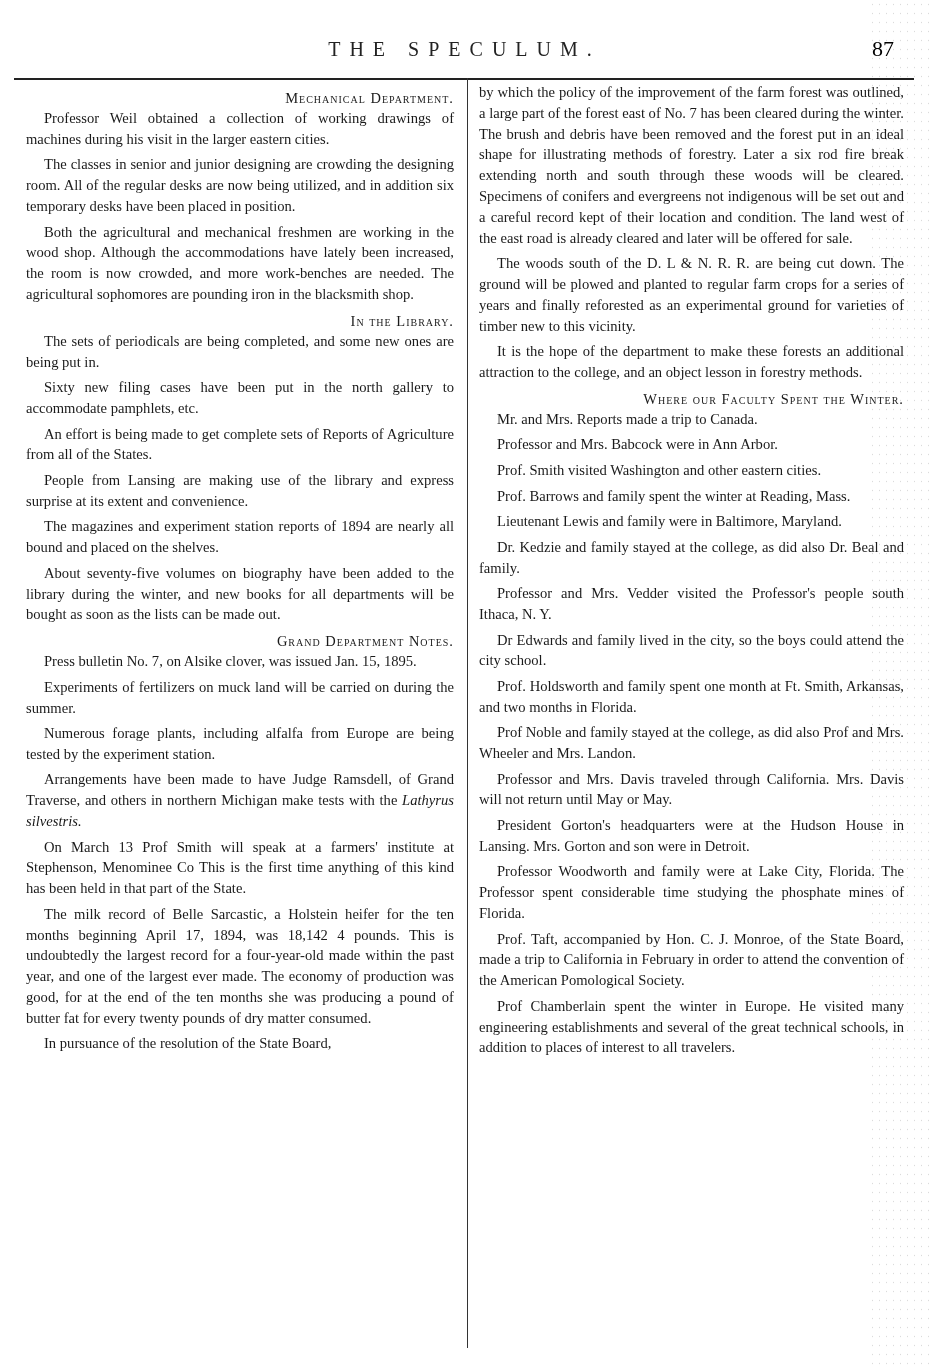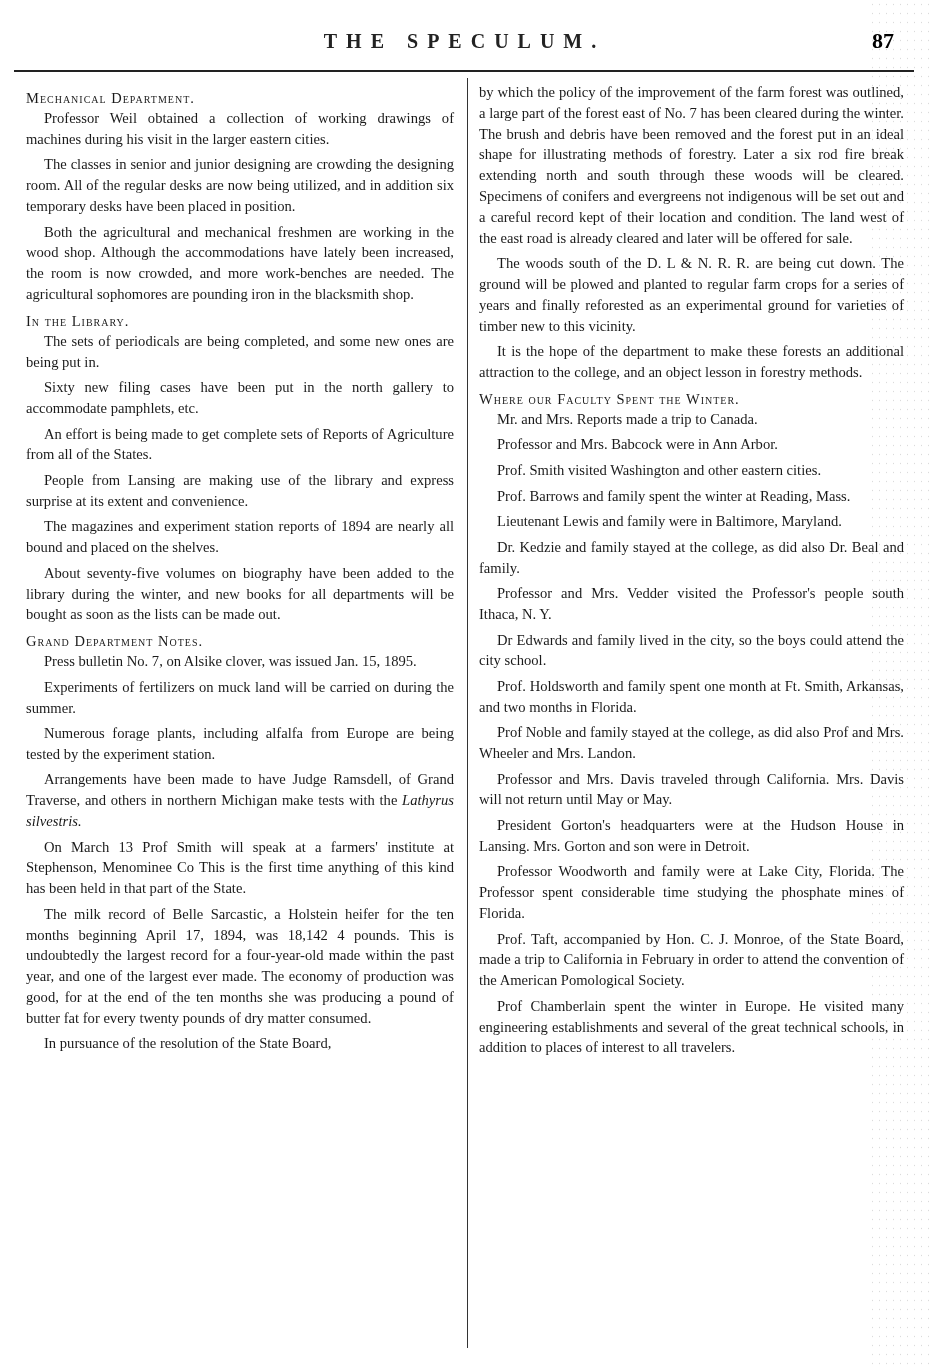--- a/index.html
+++ b/index.html
@@ -2,21 +2,21 @@
 <html><head>
 <meta charset="utf-8">
 <style>
   html, body { margin: 0; padding: 0; background: #ffffff; }
   body {
     width: 929px; height: 1368px; position: relative; overflow: hidden;
     font-family: "DejaVu Serif", "Liberation Serif", serif;
     color: #1a1a1a;
   }
   .masthead {
-    position: absolute; left: 0; top: 0; width: 929px; height: 82px; font-weight: bold;
+    position: absolute; left: 0; top: 8px; width: 929px; height: 82px;
   }
   .masthead-title {
     position: absolute; left: 0; width: 929px; top: 30px; text-align: center;
     font-size: 20px; letter-spacing: 9px; color: #222;
     font-family: "Liberation Serif", serif;
   }
   .page-number {
     position: absolute; left: 872px; top: 28px; font-size: 22px; color: #000000;
     font-family: "Liberation Serif", serif;
   }
@@ -27,21 +27,21 @@
     position: absolute; left: 467px; top: 78px; width: 1px; height: 1270px; background: #333;
   }
   .column {
     position: absolute; top: 82px; width: 428px;
     font-size: 14.6px; line-height: 20.8px; text-align: justify;
     font-family: "Liberation Serif", serif;
   }
   .col-left { left: 26px; }
   .col-right { left: 479px; width: 425px; }
   .heading {
-    text-align: left; font-variant: small-caps; letter-spacing: 1px;
+    text-align: right; font-variant: small-caps; letter-spacing: 1px;
     font-size: 14.5px; margin: 6px 0 0 0; line-height: 20px;
   }
   .para {
     margin: 0 0 4.8px 0; text-indent: 18px;
   }
   .para.cont { text-indent: 0; }
   .italic { font-style: italic; }
   .speckle {
     position: absolute; right: 0; top: 0; width: 60px; height: 1368px;
     background-image: radial-gradient(#999 0.6px, transparent 0.8px);

